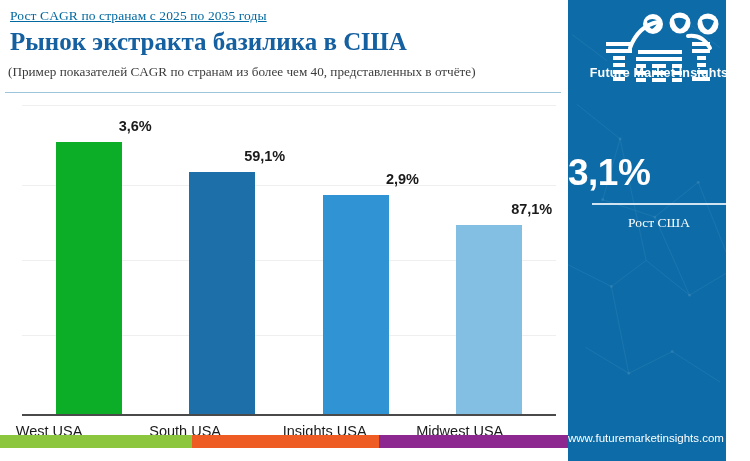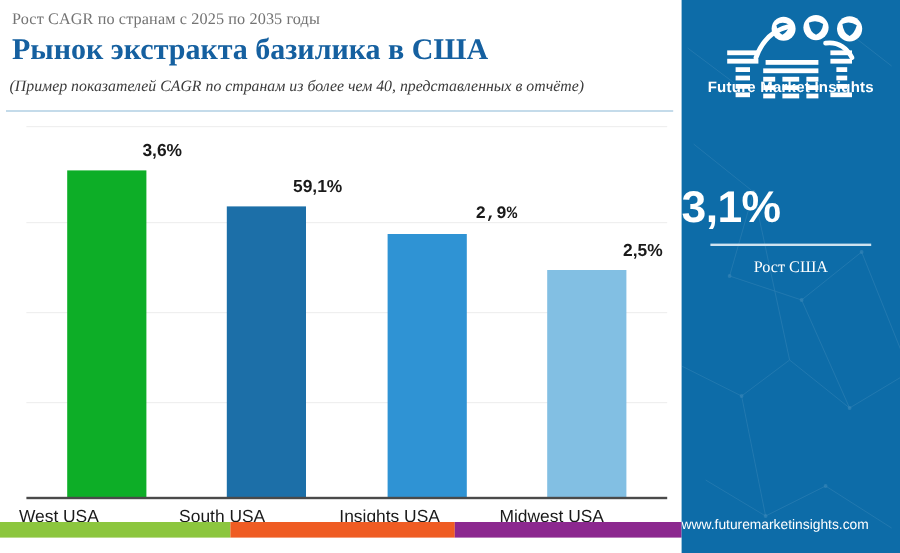--- a/index.html
+++ b/index.html
@@ -10,31 +10,31 @@
     position:relative;
   }
   #root{position:absolute;inset:0;width:750px;height:461px;}
 
   
   .left-area{position:absolute;left:0;top:0;width:568px;height:448px;background:#fff;}
 
   .eyebrow{
     position:absolute;left:10px;top:8px;
     font-family:"Liberation Serif", serif;
-    font-size:13.5px;color:#737373;letter-spacing:.1px;white-space:nowrap;
+    font-size:13.5px;color:#0369a1;letter-spacing:.1px;white-space:nowrap;text-decoration:underline;
   }
   .main-title{
     position:absolute;left:10px;top:28px;
     font-family:"Liberation Serif", serif;
     font-weight:bold;font-size:25px;color:#1560a0;white-space:nowrap;
   }
   .sub-title{
     position:absolute;left:8px;top:64px;
     font-family:"Liberation Serif", serif;
-    font-size:13.2px;color:#3b3b3b;white-space:nowrap;font-style:italic;
+    font-size:13.2px;color:#3b3b3b;white-space:nowrap;
   }
   .header-rule{
     position:absolute;left:5px;top:92px;width:556px;height:1px;background:#9ec4dd;
   }
 
   
   .chart{position:absolute;left:0;top:96px;width:568px;height:352px;}
   .plot{position:absolute;left:22px;top:0px;width:534px;height:319px;}
   .gridline{position:absolute;left:0;width:534px;height:1px;background:#efefef;}
   .axis-line{position:absolute;left:22px;top:318px;width:534px;height:2px;background:#4a4a4a;}
@@ -50,21 +50,21 @@
   }
 
   
   .strip{position:absolute;bottom:0;height:13px;}
   .strip-green{left:0;width:192px;background:#8cc63e;}
   .strip-orange{left:192px;width:187px;background:#ef5c23;}
   .strip-purple{left:379px;width:189px;background:#8c288f;}
 
   
   .right-panel{
-    position:absolute;left:568px;top:0;width:182px;height:461px;
+    position:absolute;left:568px;top:0;width:158px;height:461px;
     background:#0d6ca8;overflow:hidden;
   }
   .panel-deco{position:absolute;inset:0;opacity:.18;}
 
   .logo{position:absolute;left:0;top:6px;width:182px;height:90px;}
   .logo-wordmark{
     position:absolute;left:0;top:60px;width:182px;text-align:center;
     color:#fff;font-size:12.5px;font-weight:bold;letter-spacing:.2px;
   }
 
@@ -104,24 +104,24 @@
           <div class="gridline" style="top: 89px;"></div>
           <div class="gridline" style="top: 164px;"></div>
           <div class="gridline" style="top: 239px;"></div>
           <div class="bar" style="left: 33.75px; width: 66px; height: 273.429px; background: rgb(13, 174, 39);"></div>
           <div class="bar-label" style="left: 3.75px; width: 126px; top: 21.5714px;">3,6%</div>
           <div class="cat-label" style="left: -6.25px; width: 146px;">West USA</div>
           <div class="bar" style="left: 167.25px; width: 66px; height: 243.048px; background: rgb(28, 111, 168);"></div>
           <div class="bar-label" style="left: 137.25px; width: 126px; top: 51.9524px;">59,1%</div>
           <div class="cat-label" style="left: 127.25px; width: 146px;">South USA</div>
           <div class="bar" style="left: 300.75px; width: 66px; height: 220.262px; background: rgb(47, 147, 212);"></div>
-          <div class="bar-label" style="left: 283px; width: 126px; top: 74.7381px; font-family: Liberation Mono, monospace;">2,9%</div>
+          <div class="bar-label" style="left: 271px; width: 126px; top: 74.7381px;">2,9%</div>
           <div class="cat-label" style="left: 260.75px; width: 146px;">Insights USA</div>
           <div class="bar" style="left: 434.25px; width: 66px; height: 189.881px; background: rgb(130, 191, 227);"></div>
-          <div class="bar-label" style="left: 404.25px; width: 126px; top: 105.119px;">2,5%</div>
+          <div class="bar-label" style="left: 404.25px; width: 126px; top: 105.119px;">87,1%</div>
           <div class="cat-label" style="left: 394.25px; width: 146px;">Midwest USA</div>
         </div>
       <div class="axis-line"></div>
     </div>
 
     <div class="strip strip-green"></div>
     <div class="strip strip-orange"></div>
     <div class="strip strip-purple"></div>
   </div>
 

